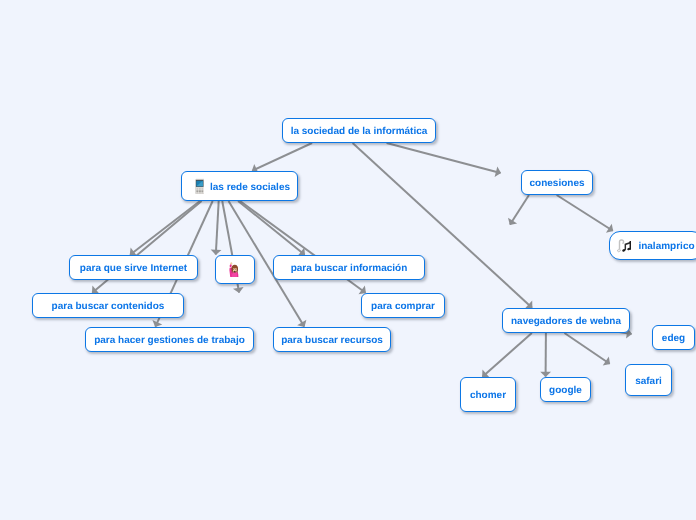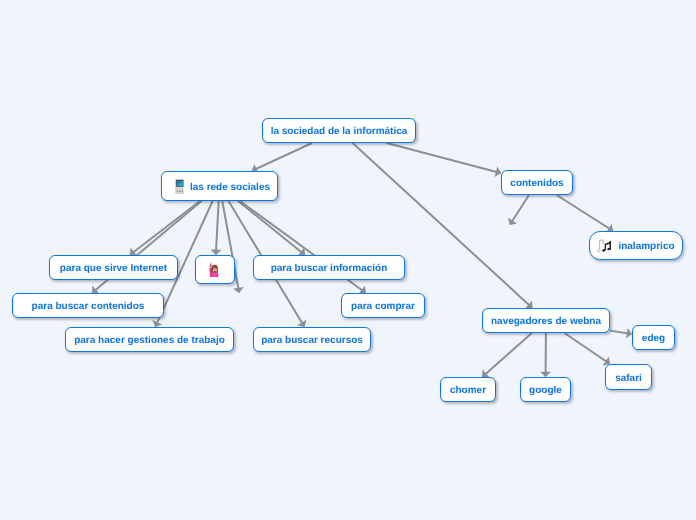--- a/index.html
+++ b/index.html
@@ -18,21 +18,21 @@
 .node .ico.mobile-phone-icon{width:15px;height:16px;}
 .node .ico.mobile-phone-icon svg{width:15px;height:16px;}
 .node .ico.star-icon{width:13px;height:14px;}
 .node .ico.star-icon svg{width:13px;height:14px;}
 .node .ico.musical-notes-icon{width:15px;height:15px;}
 .node .ico.musical-notes-icon svg{width:15px;height:15px;}
 .node.iconly .ico{margin-right:0;}
 .node .ico.person-raising-hand-icon{width:12px;height:15px;}
 .node .ico.person-raising-hand-icon svg{width:12px;height:15px;}
 </style>
-<style>.node{border-color:#0c77e5;} .node .lbl{color:#0b75e8;}</style></head>
+<style>.node{border-color:#0c77e5;margin-left:20px;} .node .lbl{color:#0b75e8;}</style></head>
 <body style="background: rgb(240, 244, 253);">
 
 <div id="map">
   <svg id="links" viewBox="0 0 696 520">
       <g>
         <line x1="312.09" y1="143.00" x2="252.25" y2="170.79" stroke="#8d8f92" stroke-width="2.0"></line>
         <path d="M251.80,171.00 L254.24,163.91 L258.79,173.71 Z" fill="#8d8f92"></path>
       </g>
       <g>
         <line x1="386.60" y1="143.00" x2="500.52" y2="172.92" stroke="#8d8f92" stroke-width="2.0"></line>
@@ -123,21 +123,21 @@
             <rect x="23.0" y="24.6" width="3.8" height="1.7" rx="0.4"></rect>
             <rect x="13.6" y="27.1" width="4.0" height="1.5" rx="0.4"></rect>
             <rect x="18.3" y="27.1" width="4.0" height="1.5" rx="0.4"></rect>
             <rect x="23.0" y="27.1" width="3.8" height="1.5" rx="0.4"></rect>
           </g>
         </svg>
       </span>
       <span class="lbl">las rede sociales</span>
     </div>
     <div class="node" style="left: 501px; top: 170px; width: 72px; height: 25px;">
-      <span class="lbl">contenidos</span>
+      <span class="lbl">conesiones</span>
     </div>
     <div class="node" style="left: 589px; top: 231px; width: 94px; height: 29px; border-radius: 11px;">
       <span class="ico musical-notes-icon">
         <svg viewBox="0 0 30 30">
           <g fill="none" stroke="#c2c2c2" stroke-width="2.8" stroke-linecap="round">
             <path d="M5.0 25.6 V7.6 q0-3.6 3.9-3.7 q4.2-.1 4.3 3.7 q0 1.9 -1.3 3.0"></path>
           </g>
           <ellipse cx="3.9" cy="25.0" rx="3.1" ry="2.3" transform="rotate(-22 3.9 25.0)" fill="#efefef" stroke="#c2c2c2" stroke-width="1.7"></ellipse>
           <path d="M15.2 25.4 V11.6 L27.0 7.4 V11.0 L18.1 14.2 V23.0 Z" fill="#2c2c2c"></path>
           <path d="M25.1 6.0 h2.9 v17.6 h-2.9 z" fill="#1c1c1c"></path>
@@ -183,22 +183,22 @@
     </div>
     <div class="node" style="left: 65px; top: 327px; width: 169px; height: 25px;">
       <span class="lbl">para hacer gestiones de trabajo</span>
     </div>
     <div class="node" style="left: 253px; top: 327px; width: 118px; height: 25px;">
       <span class="lbl">para buscar recursos</span>
     </div>
     <div class="node" style="left: 632px; top: 325px; width: 43px; height: 25px;">
       <span class="lbl">edeg</span>
     </div>
-    <div class="node" style="left: 605px; top: 364px; width: 47px; height: 26px;">
+    <div class="node" style="left: 605px; top: 364px; width: 47px; height: 32px;">
       <span class="lbl">safari</span>
     </div>
-    <div class="node" style="left: 440px; top: 377px; width: 56px; height: 25px;">
+    <div class="node" style="left: 440px; top: 377px; width: 56px; height: 35px;">
       <span class="lbl">chomer</span>
     </div>
     <div class="node" style="left: 520px; top: 377px; width: 51px; height: 25px;">
       <span class="lbl">google</span>
     </div>
   </div>
 
 </body></html>

